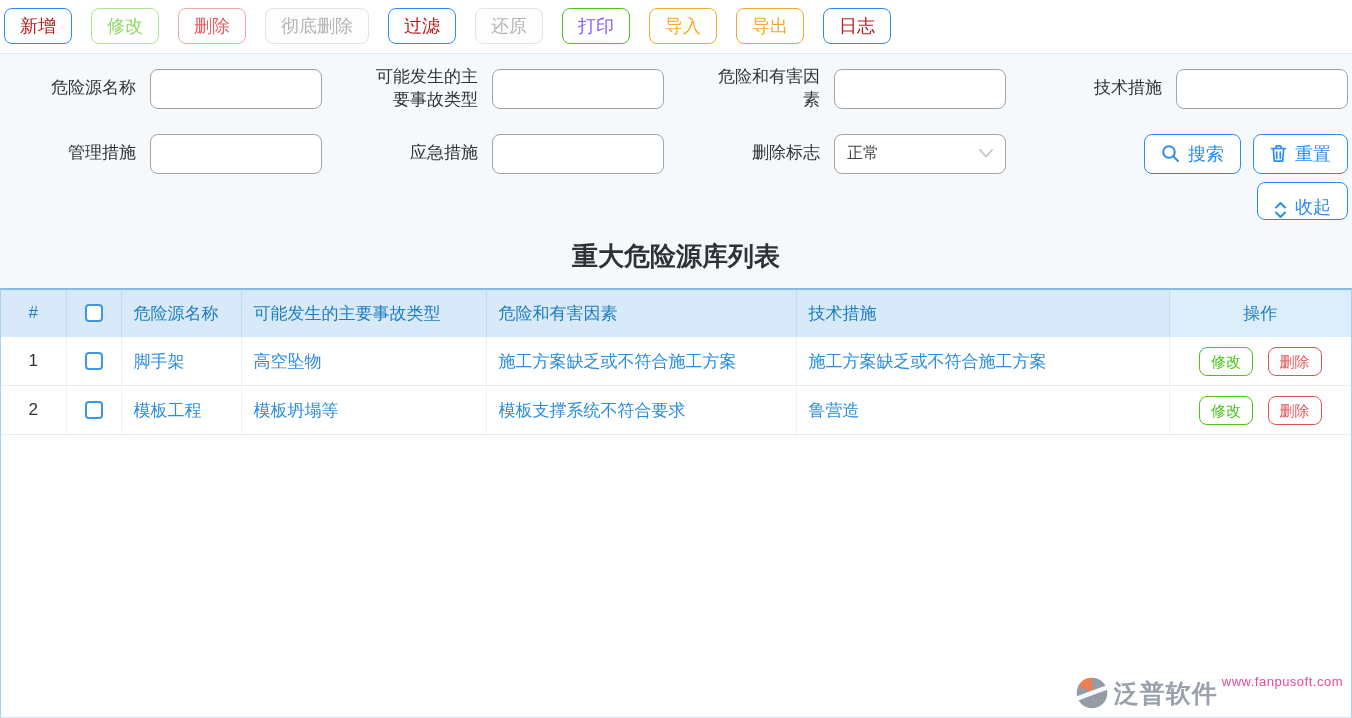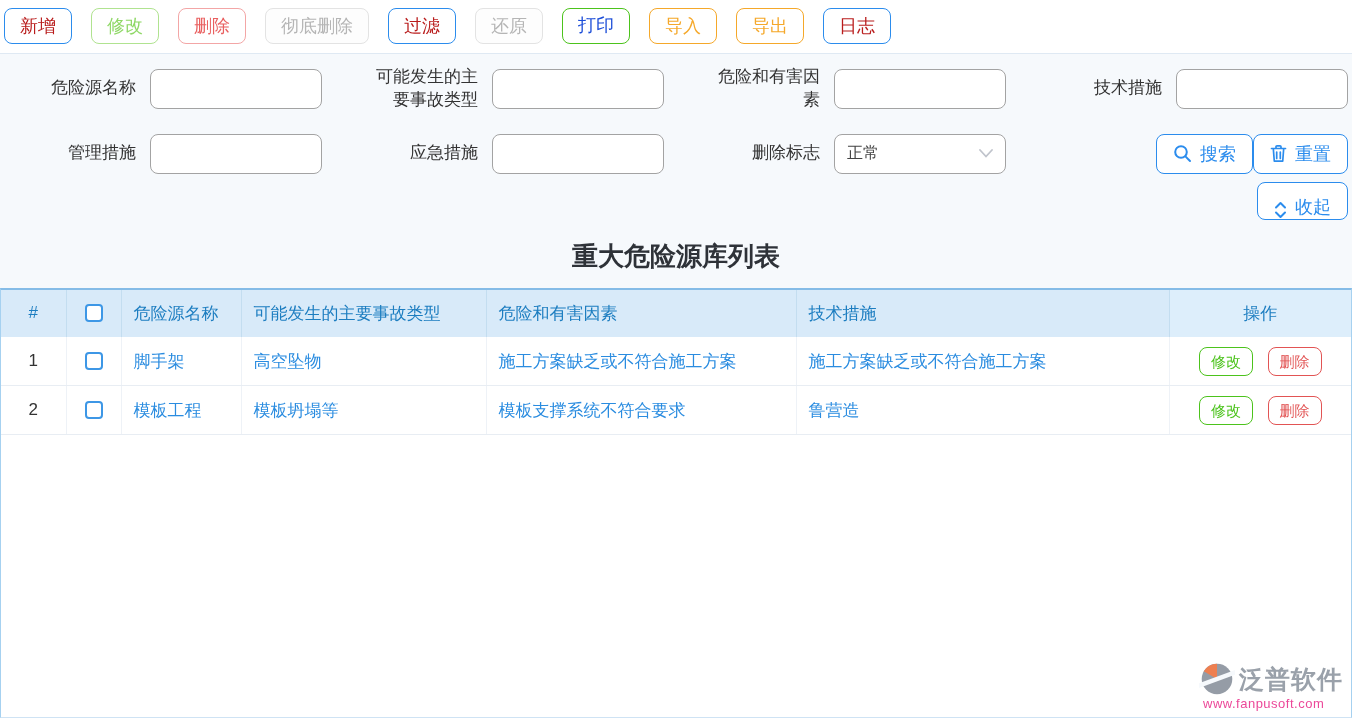--- a/index.html
+++ b/index.html
@@ -21,21 +21,21 @@
   .tbtn {
     font-family: inherit;
     font-size: 18px; line-height: 1;
     padding: 8px 15px; border-radius: 8px;
     background: #fff; border: 1px solid #2b8ced; color: #b91c1c;
     cursor: pointer; white-space: nowrap;
   }
   .tbtn.green-dis { border-color: #b0e390; color: #8fd866; }
   .tbtn.red-dis   { border-color: #f3a6a6; color: #e96060; }
   .tbtn.gray-dis  { border-color: #e3e3e3; color: #b5b5b5; background: #fdfdfd; }
-  .tbtn.green     { border-color: #4cc31c; color: #1d4ed8; font-family: Liberation Mono, monospace; }
+  .tbtn.green     { border-color: #4cc31c; color: #8b5cf6; }
   .tbtn.orange    { border-color: #f5a82a; color: #f5a82a; }
 
   
   .filter { padding: 12px 4px 0 24px; flex: 0 0 auto; }
   .f-row { display: flex; justify-content: space-between; align-items: center; }
   .f-row + .f-row { margin-top: 22px; }
   .f-group { display: flex; align-items: center; width: 298px; }
   .f-label {
     width: 112px; flex: 0 0 112px;
     text-align: right; margin-right: 14px;
@@ -44,21 +44,21 @@
   .f-input, .f-select {
     width: 172px; height: 40px;
     border: 1px solid #a3a3a3; border-radius: 8px;
     background: #fff; font-size: 16px; color: #333;
     padding: 0 12px; outline: none; font-family: inherit;
   }
   .f-select {
     display: flex; align-items: center; justify-content: space-between;
     color: #444; cursor: pointer;
   }
-  .f-buttons { display: flex; justify-content: flex-end; gap: 0; width: 298px; }
+  .f-buttons { display: flex; justify-content: flex-end; gap: 12px; width: 298px; }
   .action-btn {
     display: inline-flex; align-items: center; gap: 8px;
     height: 40px; padding: 0 16px;
     border: 1px solid #2b8ced; border-radius: 8px;
     background: #fff; color: #2b8ced;
     font-size: 18px; font-family: inherit; cursor: pointer;
   }
   .collapse-row { display: flex; justify-content: flex-end; margin-top: 8px; padding-right: 0; }
   .collapse-row .action-btn { height: 38px; align-items: flex-end; }
 
@@ -100,21 +100,21 @@
   .row-btn {
     font-family: inherit; font-size: 15px; line-height: 1;
     padding: 6px 11px; border-radius: 8px; background: #fff; cursor: pointer;
   }
   .row-btn.edit { border: 1px solid #4cc31c; color: #4cc31c; }
   .row-btn.del  { border: 1px solid #e25454; color: #e25454; margin-left: 10px; }
 
   
   .logo {
     position: absolute; right: 8px; bottom: 6px;
-    display: flex; flex-direction: column; align-items: center;
+    display: flex; flex-direction: row; align-items: center;
   }
   .logo-top { display: flex; align-items: center; gap: 4px; }
   .logo-brand { font-size: 25px; font-weight: 700; color: #9aa1aa; letter-spacing: 1px; }
   .logo-site { font-size: 13px; color: #ec4899; letter-spacing: 0.5px; margin-top: -1px; align-self: flex-start; padding-left: 4px; }
 
   .icon { display: inline-flex; align-items: center; }
 </style>
 </head>
 <body>
 

